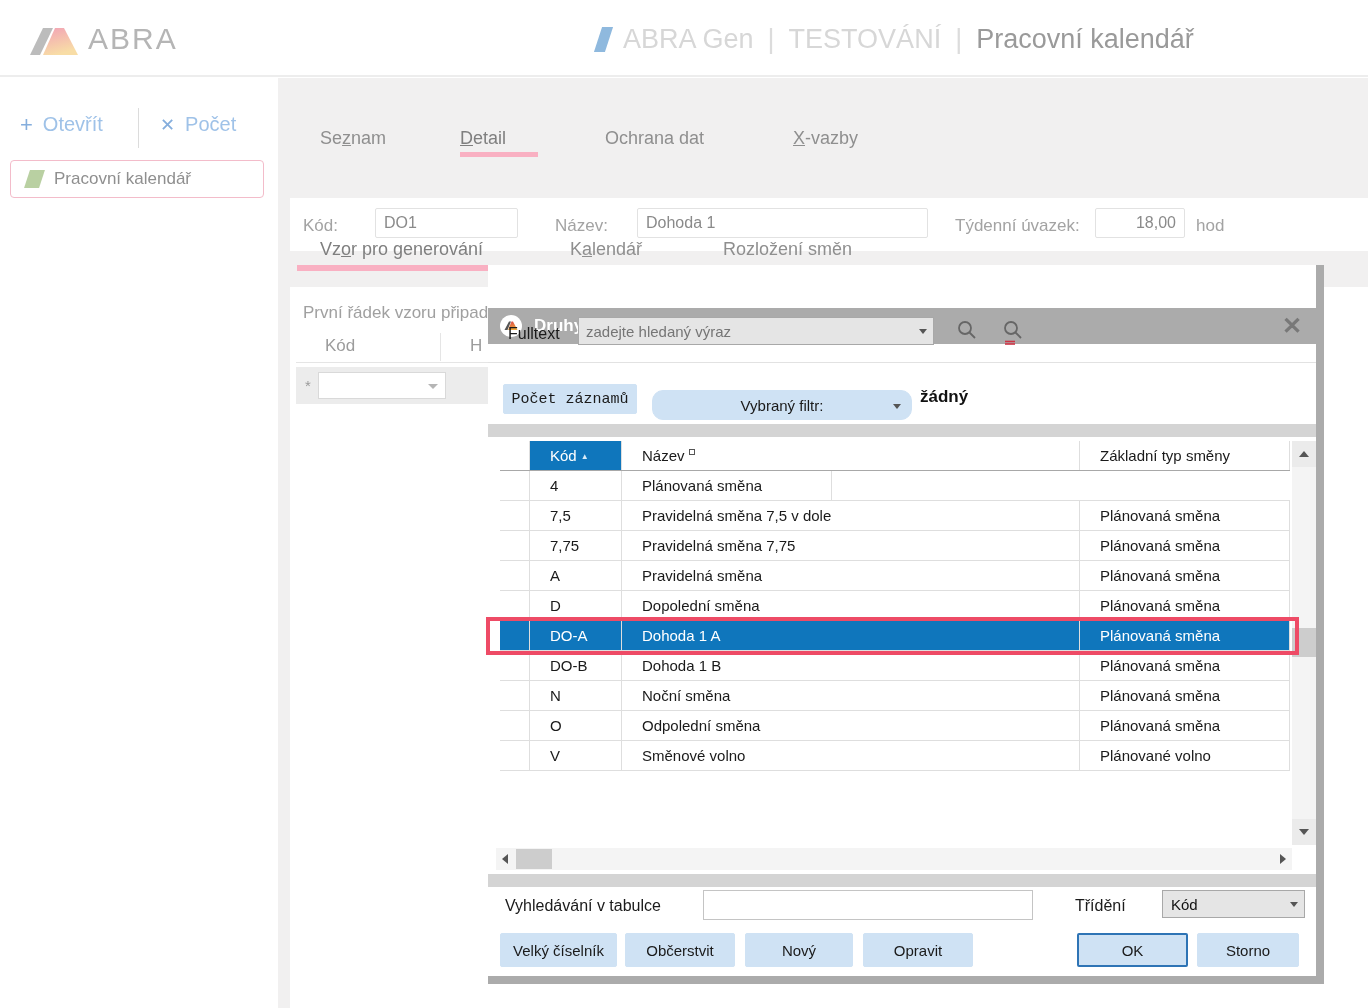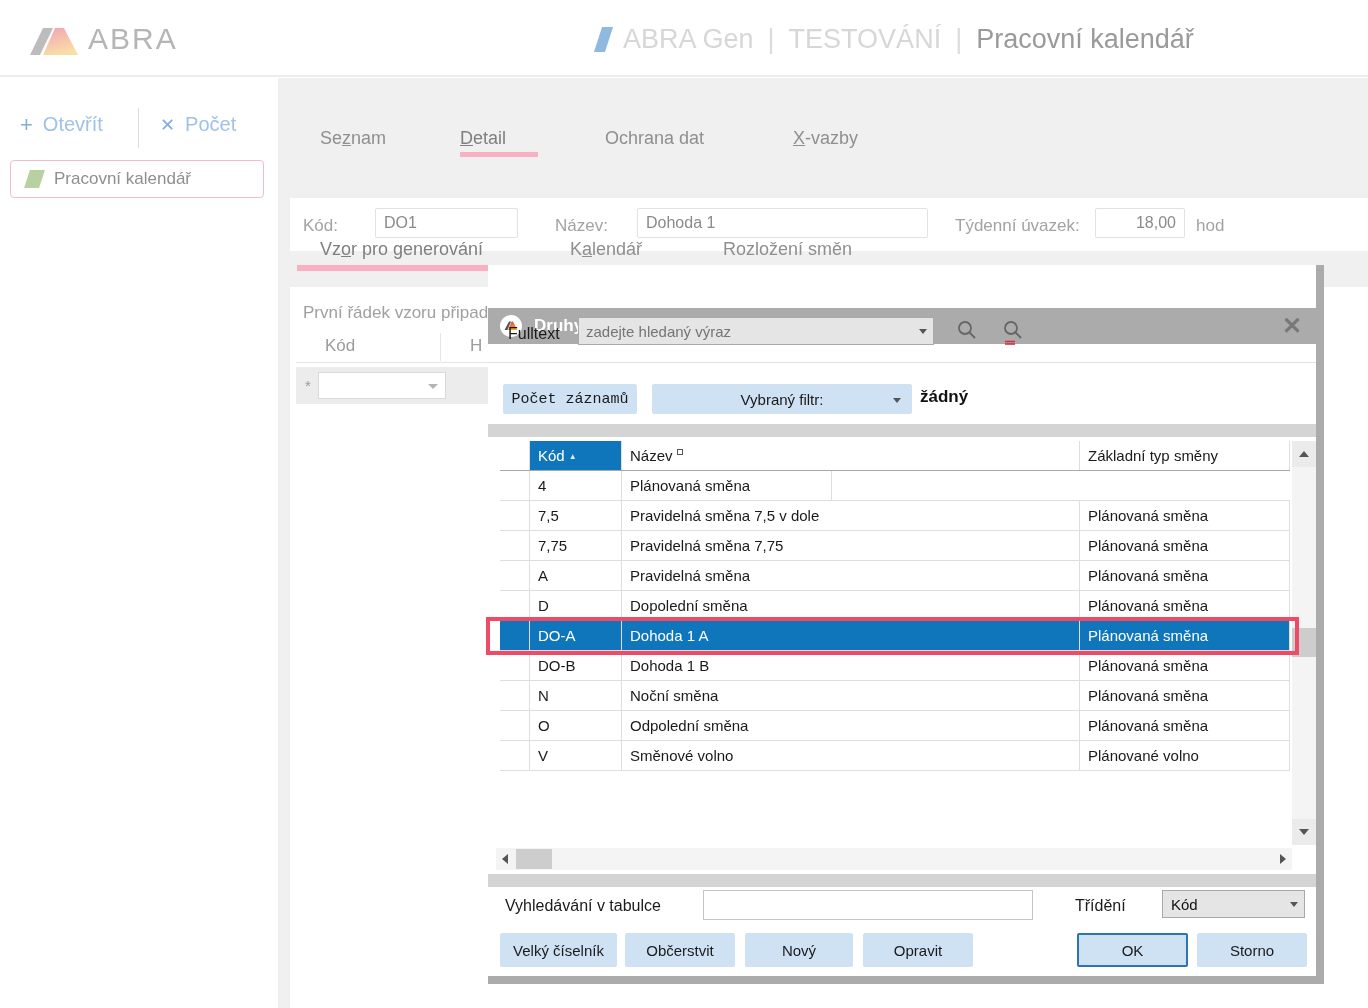--- a/index.html
+++ b/index.html
@@ -52,21 +52,21 @@
   .darrow { position:absolute; right:6px; top:11px; width:0; height:0; border-left:4px solid transparent; border-right:4px solid transparent; border-top:5px solid #555; }
   .divline { position:absolute; background:#e2e2e2; }
   .btn-blue { position:absolute; background:#cfe2f4; color:#1a1a1a; font-size:15px; display:flex; align-items:center; justify-content:center; cursor:pointer; border:1px solid #cfe2f4; border-radius:2px; }
   .btn-ok { border:2px solid #2e74b5; }
   .gray-band { position:absolute; left:0; width:828px; height:13px; background:#d4d4d4; }
 
   
   .shift-table { position:absolute; left:12px; top:176px; width:790px; }
   .trow { display:flex; height:30px; border-bottom:1px solid #dedede; background:#fff; }
   .thead-row { border-bottom:1px solid #a8a8a8; }
-  .cell { border-right:1px solid #dedede; padding-left:8px; font-size:15px; color:#1a1a1a; line-height:29px; white-space:nowrap; overflow:hidden; }
+  .cell { border-right:1px solid #dedede; padding-left:20px; font-size:15px; color:#1a1a1a; line-height:29px; white-space:nowrap; overflow:hidden; }
   .c-sel { width:30px; padding-left:0; }
   .c-kod { width:92px; }
   .c-nazev { width:458px; }
   .c-typ { width:210px; border-right:1px solid #dedede; }
   .hd-kod { background:#0f76bc; color:#fff; }
   .sort-asc { font-size:8px; color:#d9ecf9; vertical-align:2px; margin-left:4px; }
   .hd-box { display:inline-block; width:6px; height:6px; border:1px solid #555; margin-left:4px; vertical-align:6px; }
   .trow.selected { background:#0f76bc; }
   .trow.selected .cell { color:#fff; }
 
@@ -201,21 +201,21 @@
           <line x1="13.5" y1="13.5" x2="19" y2="19" stroke="#666" stroke-width="1.8"></line>
           <line x1="3" y1="22.5" x2="13" y2="22.5" stroke="#cc3344" stroke-width="1.6"></line>
           <line x1="3" y1="25" x2="13" y2="25" stroke="#cc3344" stroke-width="1.6"></line>
         </svg>
     </span>
     <div class="divline" style="left:0; top:97px; width:828px; height:1px;"></div>
 
     <div class="btn-blue" style="left:15px; top:119px; width:134px; height:30px;font-family:Liberation Mono, monospace;">
         <span>Počet záznamů</span>
       </div>
-    <div class="btn-blue" style="left:164px; top:119px; width:260px; height:30px;">
+    <div class="btn-blue" style="left:164px; top:125px; width:260px; height:30px;border-radius:11px;">
       <span>Vybraný filtr:</span>
       <span class="darrow" style="right:10px; top:13px;"></span>
     </div>
     <span style="position:absolute; left:432px; top:122px; font-size:17px; font-weight:bold; color:#111;">žádný</span>
     <div class="gray-band" style="top:159px;"></div>
 
     <div class="shift-table">
       <div class="trow thead-row">
         <div class="cell c-sel"></div>
         <div class="cell c-kod hd-kod"><span>Kód</span><span class="sort-asc">▲</span></div>
@@ -323,20 +323,20 @@
       </div>
     <div class="btn-blue" style="left:257px; top:668px; width:108px; height:34px;">
         <span>Nový</span>
       </div>
     <div class="btn-blue" style="left:375px; top:668px; width:110px; height:34px;">
         <span>Opravit</span>
       </div>
     <div class="btn-blue btn-ok" style="left:589px; top:668px; width:111px; height:34px;">
         <span>OK</span>
       </div>
-    <div class="btn-blue" style="left:709px; top:668px; width:110px; height:34px;">
+    <div class="btn-blue" style="left:709px; top:668px; width:102px; height:34px;">
         <span>Storno</span>
       </div>
   </div>
 
   <div class="abs annotation"></div>
 
 </div>
 
 </body></html>

